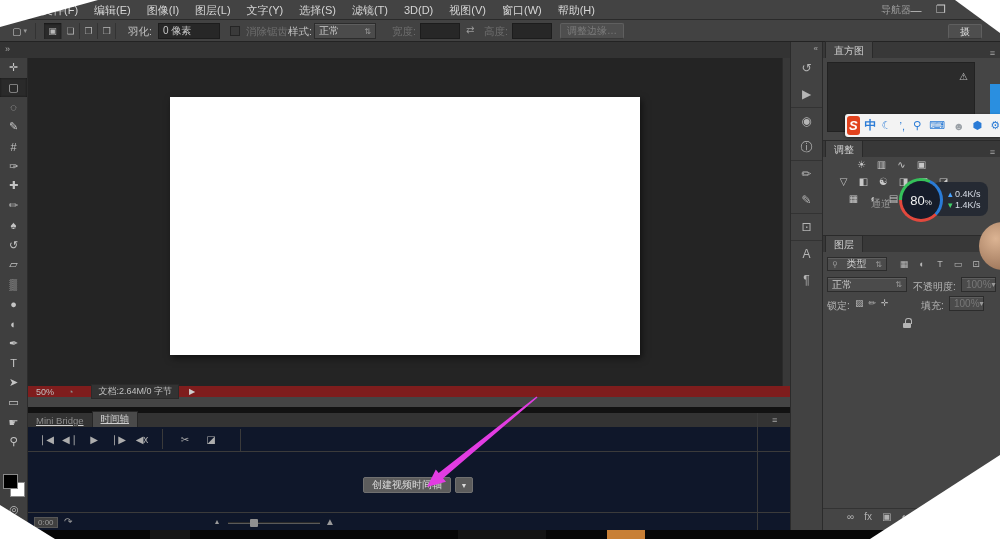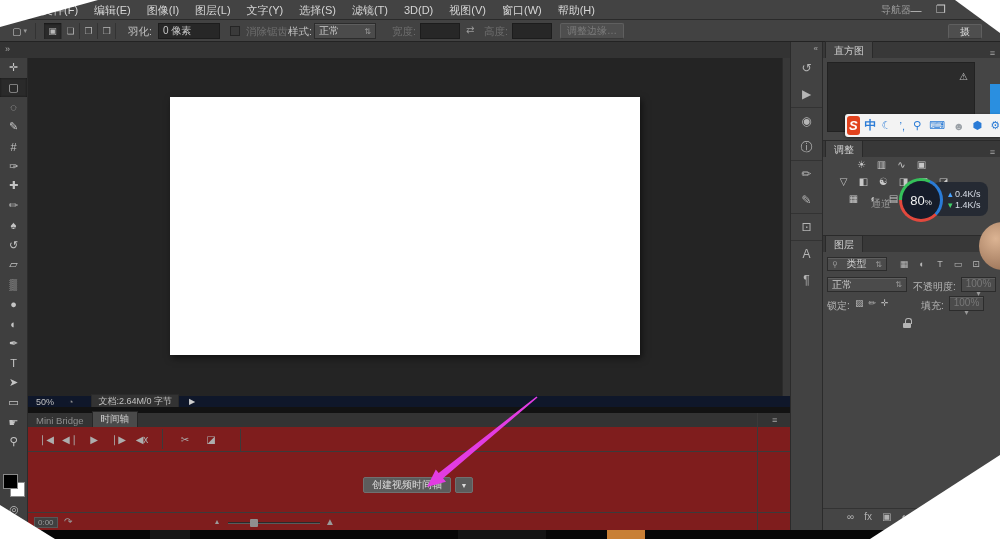--- a/index.html
+++ b/index.html
@@ -11,43 +11,43 @@
   .menubar{left:0;top:0;width:1000px;height:20px;background:#434343;border-bottom:1px solid #2a2a2a;display:flex;align-items:center;padding-left:34px;}
   .menubar .mi{padding:0 8px;font-size:11px;color:#d6d6d6;height:20px;line-height:20px;cursor:default;}
   .winbtn{font-size:11px;color:#c9c9c9;width:22px;height:15px;}
   
   .optionsbar{left:0;top:20px;width:1000px;height:22px;background:#424242;border-bottom:1px solid #232323;}
   .olabel{font-size:10.5px;color:#c3c3c3;}
   .olabel.dim{color:#6f6f6f;}
   .field{background:#272727;border:1px solid #1c1c1c;color:#c9c9c9;font-size:10px;display:flex;align-items:center;padding:0 4px;}
   .combo{background:#4b4b4b;border:1px solid #2c2c2c;box-shadow:inset 0 1px 0 #5e5e5e;display:flex;align-items:center;justify-content:space-between;font-size:10px;color:#ccc;padding:0 4px;}
   .combo .car{font-size:8px;color:#999;}
-  .combo.disabled{color:#787878;flex-direction:column;}
+  .combo.disabled{color:#787878;}
   .btn{background:#4e4e4e;border:1px solid #5f5f5f;border-bottom-color:#383838;border-radius:2px;color:#dadada;font-size:10px;}
   .btn.disabled{color:#7b7b7b;}
   .modebtn{width:17px;height:16px;font-size:9px;color:#b9b9b9;border-right:1px solid #333;}
   .modebtn.active{background:#2b2b2b;box-shadow:inset 0 1px 2px #161616;}
   .checkbox{width:10px;height:10px;background:#3a3a3a;border:1px solid #252525;}
   
   .tabstrip{left:0;top:42px;width:790px;height:16px;background:#333333;}
   .doctab{left:30px;top:42px;height:16px;background:#515151;border:1px solid #262626;border-bottom:none;display:flex;align-items:center;gap:6px;padding:0 7px;font-size:10px;color:#cccccc;}
   
   .toolbar{left:0;top:58px;width:28px;height:472px;background:#3f3f3f;border-right:1px solid #2c2c2c;}
   .tool{height:19.7px;display:flex;align-items:center;justify-content:center;font-size:11px;color:#c4c4c4;}
   .tool.selected{background:#2a2a2a;box-shadow:inset 0 0 2px #111;}
   .swatch{border:1px solid #8a8a8a;}
   
   .canvas-area{left:28px;top:58px;width:754px;height:338px;background:#242424;}
   .doc-canvas{background:#ffffff;box-shadow:2px 3px 7px rgba(0,0,0,.55);}
   .vscroll{left:782px;top:58px;width:8px;height:338px;background:#383838;border-left:1px solid #2b2b2b;}
   
-  .statusbar{left:28px;top:396px;width:762px;height:11px;background:#0f172a;display:flex;align-items:center;font-size:9px;color:#c0c0c0;}
+  .statusbar{left:28px;top:386px;width:762px;height:11px;background:#7f1d1d;display:flex;align-items:center;font-size:9px;color:#c0c0c0;}
   .blackstrip{left:28px;top:407px;width:762px;height:6px;background:#121212;}
   
-  .timeline{left:28px;top:413px;width:762px;height:117px;background:#7f1d1d;}
+  .timeline{left:28px;top:413px;width:762px;height:117px;background:#0f172a;text-decoration:underline;}
   .tl-tabs{height:14px;background:#333;display:flex;align-items:flex-end;}
   .tl-tab{font-size:9.5px;color:#8f8f8f;padding:1px 8px;}
   .tl-tab.active{background:#4a4a4a;color:#cfcfcf;border:1px solid #262626;border-bottom:none;}
   .tl-controls{position:absolute;left:6px;top:16px;display:flex;align-items:center;}
   .tl-ctrl{width:24px;height:20px;display:flex;align-items:center;justify-content:center;font-size:10px;color:#adadad;}
   .tl-ctrl.sep-left{border-left:1px solid #3a3a3a;margin-left:8px;padding-left:8px;width:28px;}
   .ptabs{display:flex;height:16px;background:#383838;align-items:flex-end;}
   .ptab{padding:2px 8px 1px 8px;font-size:10px;color:#9b9b9b;line-height:13px;}
   .ptab.active{background:#454545;color:#d2d2d2;border:1px solid #2a2a2a;border-bottom:none;margin-top:40px;}
   

